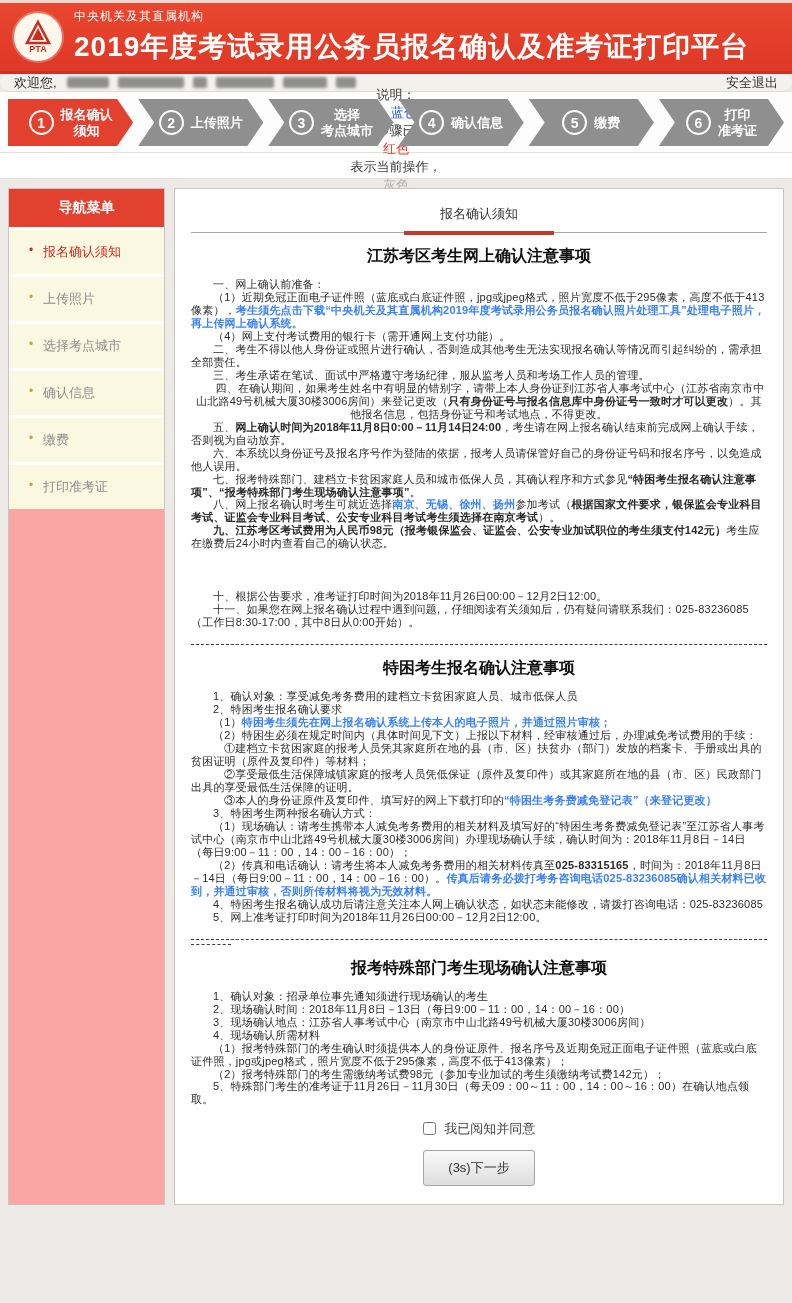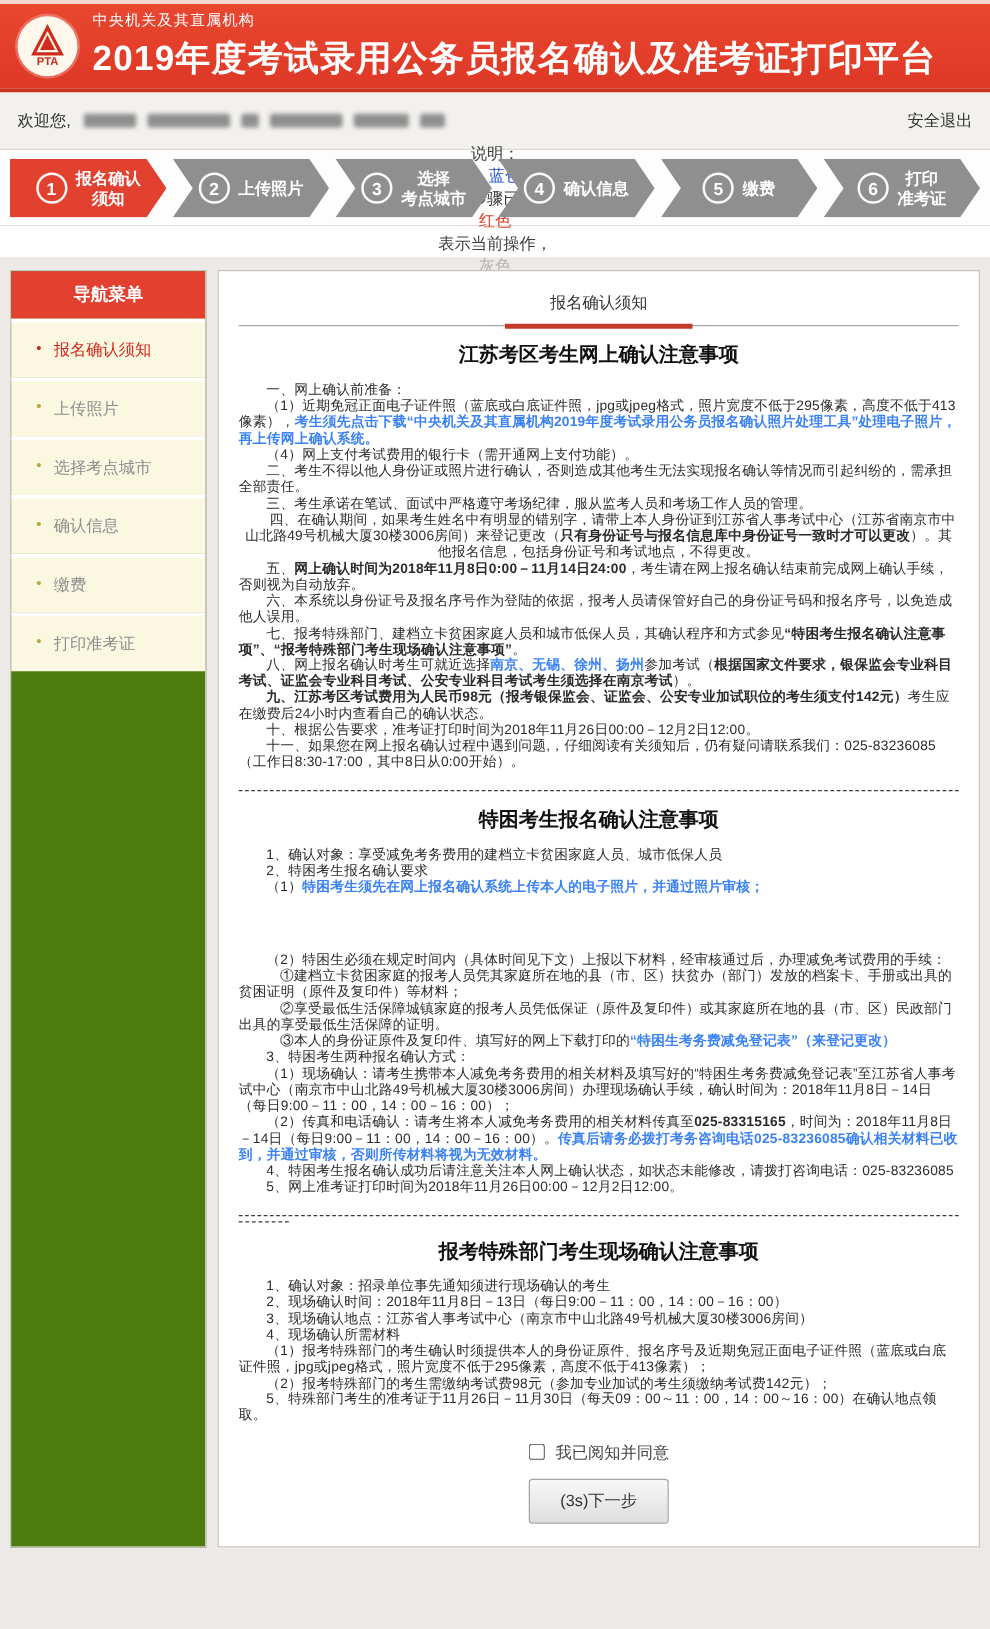--- a/index.html
+++ b/index.html
@@ -8,22 +8,22 @@
   
   .app-header { background: linear-gradient(#e9472f, #de3826); border-top: 3px solid #f4d7cf;
     border-bottom: 3px solid #c93524; height: 74px; display: flex; align-items: center; padding: 0 14px; }
   .logo { width: 48px; height: 48px; border-radius: 50%; background: #fdf7ec; display: flex;
     align-items: center; justify-content: center; flex-shrink: 0; box-shadow: 0 0 0 2px rgba(255,255,255,.25); }
   .titles { margin-left: 12px; color: #fff; }
   .org { font-size: 12px; letter-spacing: 1px; margin-bottom: 3px; }
   .big-title { font-size: 28px; font-weight: bold; letter-spacing: 1px; }
 
   
-  .welcome { background: #f3f1ee; border-bottom: 1px solid #ddd9d4; height: 46px;
-    display: flex; align-items: center; padding: 0 14px; font-size: 13px; color: #333; }
+  .welcome { background: #f3f1ee; border-bottom: 1px solid #ddd9d4; height: 18px;
+    display: flex; align-items: center; padding: 0 14px; font-size: 13px; color: #333; border-radius: 11px; }
   .redacted { display: inline-flex; gap: 9px; margin-left: 10px; align-items: center; }
   .redacted i { display: block; height: 11px; background: #8f8f8f; border-radius: 2px; filter: blur(1.5px); }
   .logout { margin-left: auto; color: #333; text-decoration: none; font-size: 13px; cursor: pointer; }
 
   
   .steps { display: flex; gap: 5px; background: #fdfdfd; padding: 7px 8px 6px; }
   .step { flex: 1; height: 47px; color: #fff; display: flex; align-items: center; justify-content: center;
     gap: 7px; cursor: pointer;
     clip-path: polygon(0 0, calc(100% - 16px) 0, 100% 50%, calc(100% - 16px) 100%, 0 100%, 16px 50%); }
   .step.first { clip-path: polygon(0 0, calc(100% - 16px) 0, 100% 50%, calc(100% - 16px) 100%, 0 100%); }
@@ -34,21 +34,21 @@
   .slbl { font-size: 13px; font-weight: bold; line-height: 1.2; text-align: center; }
 
   
   .legend { background: #fff; border: 1px solid #e3dfda; border-left: none; border-right: none;
     height: 27px; display: flex; align-items: center; justify-content: center; font-size: 13px; color: #3c3c3c; flex-direction: column; }
   .lg-blue { color: #1d4ed8; margin-left: 16px; } .lg-red { color: #e03a28; } .lg-gray { color: #b3b3b3; }
   .lg-dot { color: #f08519; font-size: 14px; margin: 0 1px; }
 
   
   .main { display: flex; gap: 9px; padding: 9px 8px 8px; align-items: stretch; }
-  .sidebar { width: 157px; background: #4d7c0f; border: 1px solid #c9c5c0; flex-shrink: 0; }
+  .sidebar { width: 157px; background: #fca5a5; border: 1px solid #c9c5c0; flex-shrink: 0; }
   .side-title { background: #e24130; color: #fff; font-size: 14px; font-weight: bold; text-align: center;
     padding: 10px 0; }
   .side-item { background: #fbf8e2; border-top: 3px solid #fff; padding: 13px 6px 13px 34px;
     font-size: 13px; color: #8d8d8d; cursor: pointer; position: relative; }
   .side-item .bullet { position: absolute; left: 20px; color: #b7a93f; font-size: 12px; }
   .side-item.active { color: #d3261a; }
   .side-item.active .bullet { color: #d3261a; }
 
   .content { flex: 1; background: #fff; border: 1px solid #c9c5c0; padding: 12px 16px 16px; }
   .tab-head { text-align: center; font-size: 13px; color: #333; padding: 4px 0 9px; }
@@ -165,28 +165,28 @@
         <div class="para" style="text-indent: 2em;"><span>（1）近期免冠正面电子证件照（蓝底或白底证件照，jpg或jpeg格式，照片宽度不低于295像素，高度不低于413像素），</span><span class="run-rb">考生须先点击下载“中央机关及其直属机构2019年度考试录用公务员报名确认照片处理工具”处理电子照片，再上传网上确认系统。</span></div>
         <div class="para" style="text-indent: 2em;"><span>（4）网上支付考试费用的银行卡（需开通网上支付功能）。</span></div>
         <div class="para" style="text-indent: 2em;"><span>二、考生不得以他人身份证或照片进行确认，否则造成其他考生无法实现报名确认等情况而引起纠纷的，需承担全部责任。</span></div>
         <div class="para" style="text-indent: 2em;"><span>三、考生承诺在笔试、面试中严格遵守考场纪律，服从监考人员和考场工作人员的管理。</span></div>
         <div class="para" style="text-indent: 2em; text-align: center;"><span>四、在确认期间，如果考生姓名中有明显的错别字，请带上本人身份证到江苏省人事考试中心（江苏省南京市中山北路49号机械大厦30楼3006房间）来登记更改（</span><span class="run-b">只有身份证号与报名信息库中身份证号一致时才可以更改</span><span>）。其他报名信息，包括身份证号和考试地点，不得更改。</span></div>
         <div class="para" style="text-indent: 2em;"><span>五、</span><span class="run-b">网上确认时间为2018年11月8日0:00－11月14日24:00</span><span>，考生请在网上报名确认结束前完成网上确认手续，否则视为自动放弃。</span></div>
         <div class="para" style="text-indent: 2em;"><span>六、本系统以身份证号及报名序号作为登陆的依据，报考人员请保管好自己的身份证号码和报名序号，以免造成他人误用。</span></div>
         <div class="para" style="text-indent: 2em;"><span>七、报考特殊部门、建档立卡贫困家庭人员和城市低保人员，其确认程序和方式参见</span><span class="run-b">“特困考生报名确认注意事项”、“报考特殊部门考生现场确认注意事项”</span><span>。</span></div>
         <div class="para" style="text-indent: 2em;"><span>八、网上报名确认时考生可就近选择</span><span class="run-rb">南京、无锡、徐州、扬州</span><span>参加考试（</span><span class="run-b">根据国家文件要求，银保监会专业科目考试、证监会专业科目考试、公安专业科目考试考生须选择在南京考试</span><span>）。</span></div>
         <div class="para" style="text-indent: 2em;"><span class="run-b">九、江苏考区考试费用为人民币98元（报考银保监会、证监会、公安专业加试职位的考生须支付142元）</span><span>考生应在缴费后24小时内查看自己的确认状态。</span></div>
-        <div class="para" style="text-indent: 2em;"><span>十、根据公告要求，准考证打印时间为2018年11月26日00:00－12月2日12:00。</span></div>
+        <div class="para" style="text-indent: 2em; margin-top: 40px;"><span>十、根据公告要求，准考证打印时间为2018年11月26日00:00－12月2日12:00。</span></div>
         <div class="para" style="text-indent: 2em;"><span>十一、如果您在网上报名确认过程中遇到问题,，仔细阅读有关须知后，仍有疑问请联系我们：025-83236085（工作日8:30-17:00，其中8日从0:00开始）。</span></div>
         <div class="divider single-gap"></div>
         <div class="sec-title">特困考生报名确认注意事项</div>
         <div class="para" style="text-indent: 2em;"><span>1、确认对象：享受减免考务费用的建档立卡贫困家庭人员、城市低保人员</span></div>
         <div class="para" style="text-indent: 2em;"><span>2、特困考生报名确认要求</span></div>
         <div class="para" style="text-indent: 2em;"><span>（1）</span><span class="run-rb">特困考生须先在网上报名确认系统上传本人的电子照片，并通过照片审核；</span></div>
-        <div class="para" style="text-indent: 2em; margin-top: 45px;"><span>（2）特困生必须在规定时间内（具体时间见下文）上报以下材料，经审核通过后，办理减免考试费用的手续：</span></div>
+        <div class="para" style="text-indent: 2em;"><span>（2）特困生必须在规定时间内（具体时间见下文）上报以下材料，经审核通过后，办理减免考试费用的手续：</span></div>
         <div class="para" style="text-indent: 3em;"><span>①建档立卡贫困家庭的报考人员凭其家庭所在地的县（市、区）扶贫办（部门）发放的档案卡、手册或出具的贫困证明（原件及复印件）等材料；</span></div>
         <div class="para" style="text-indent: 3em;"><span>②享受最低生活保障城镇家庭的报考人员凭低保证（原件及复印件）或其家庭所在地的县（市、区）民政部门出具的享受最低生活保障的证明。</span></div>
         <div class="para" style="text-indent: 3em;"><span>③本人的身份证原件及复印件、填写好的网上下载打印的</span><span class="run-rb">“特困生考务费减免登记表”（来登记更改）</span></div>
         <div class="para" style="text-indent: 2em;"><span>3、特困考生两种报名确认方式：</span></div>
         <div class="para" style="text-indent: 2em;"><span>（1）现场确认：请考生携带本人减免考务费用的相关材料及填写好的“特困生考务费减免登记表”至江苏省人事考试中心（南京市中山北路49号机械大厦30楼3006房间）办理现场确认手续，确认时间为：2018年11月8日－14日（每日9:00－11：00，14：00－16：00）；</span></div>
         <div class="para" style="text-indent: 2em;"><span>（2）传真和电话确认：请考生将本人减免考务费用的相关材料传真至</span><span class="run-b">025-83315165</span><span>，时间为：2018年11月8日－14日（每日9:00－11：00，14：00－16：00）。</span><span class="run-rb">传真后请务必拨打考务咨询电话025-83236085确认相关材料已收到，并通过审核，否则所传材料将视为无效材料。</span></div>
         <div class="para" style="text-indent: 2em;"><span>4、特困考生报名确认成功后请注意关注本人网上确认状态，如状态未能修改，请拨打咨询电话：025-83236085</span></div>
         <div class="para" style="text-indent: 2em;"><span>5、网上准考证打印时间为2018年11月26日00:00－12月2日12:00。</span></div>
         <div class="divider"></div>
         <div class="divider short"></div>

